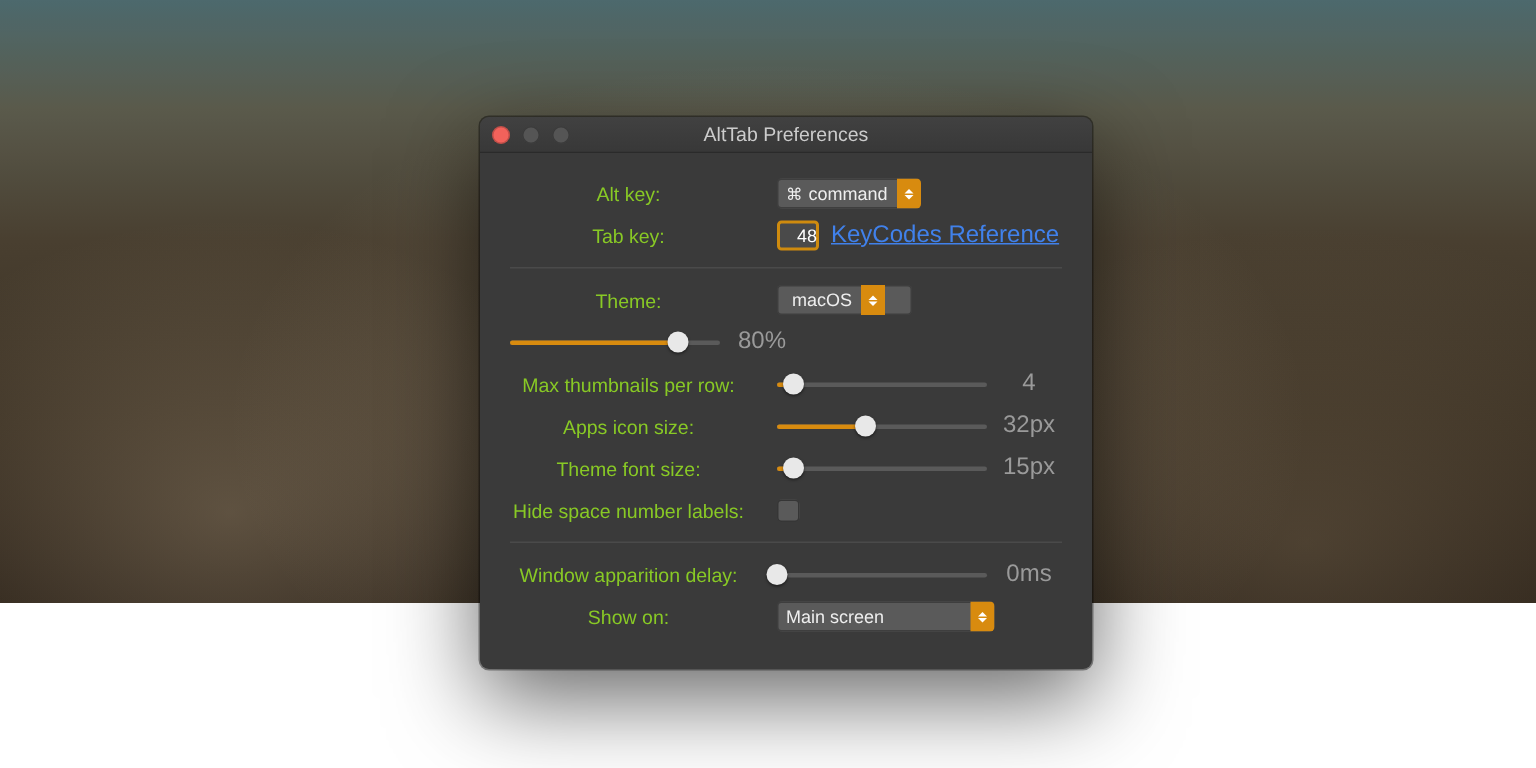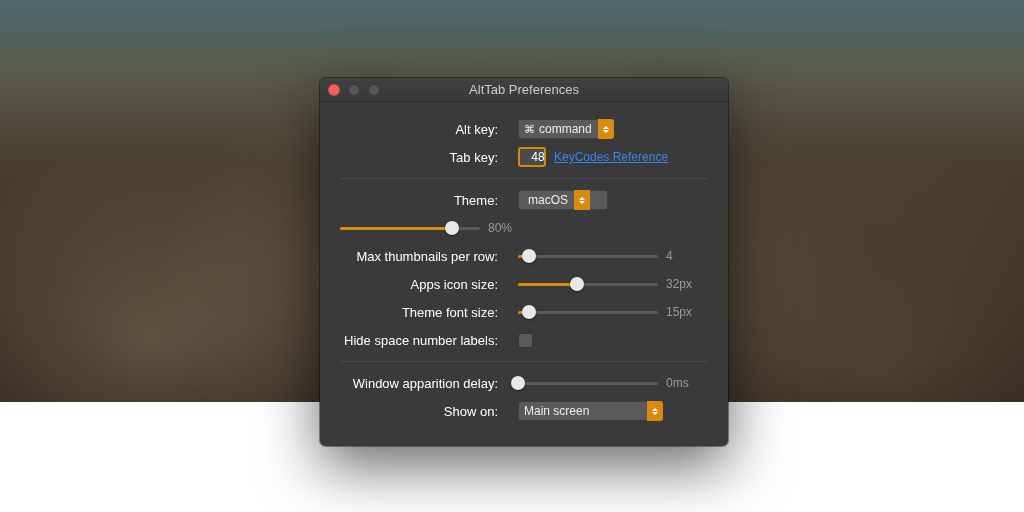--- a/index.html
+++ b/index.html
@@ -32,21 +32,21 @@
     background: linear-gradient(#414141,#383838);
     border-radius: 6px 6px 0 0;
   }
   .traffic { position: absolute; left: 8px; display: flex; gap: 8px; }
   .tl { width: 12px; height: 12px; border-radius: 50%; }
   .tl.red { background: #ff5f57; box-shadow: inset 0 0 0 1px rgba(0,0,0,0.2); }
   .tl.gray { background: #555; box-shadow: inset 0 0 0 1px rgba(0,0,0,0.3); }
   .title { flex: 1; text-align: center; font-size: 13px; color: #ccc; }
   .body { padding: 10px 20px 18px 20px; }
   .row { display: flex; align-items: center; margin: 6px 0; min-height: 22px; }
-  .label { width: 178px; text-align: right; padding-right: 20px; color: #ffffff; white-space: nowrap; }
+  .label { width: 178px; text-align: center; padding-right: 20px; color: #84cc16; white-space: nowrap; }
   .control { flex: 1; display: flex; align-items: center; gap: 8px; }
   .sep { height: 1px; background: #4a4a4a; margin: 10px 0; }
   
   .select {
     display: inline-flex; align-items: center;
     height: 20px; background: #5a5a5a; border-radius: 3px;
     box-shadow: inset 0 0 0 1px rgba(0,0,0,0.3);
     font-size: 12px; color: #eee;
     position: relative; overflow: hidden;
   }
@@ -60,27 +60,27 @@
   .select .arrows .up{border-bottom:3px solid #fff;}
   .select .arrows .dn{border-top:3px solid #fff;}
   .select.wide { width: 145px; }
   .select.wide .val { flex: 1; }
   .numbox {
     width: 28px; height: 20px; background: #4a4a4a;
     border: 2px solid #d68a00; border-radius: 3px;
     display: inline-flex; align-items: center; justify-content: center;
     font-size: 12px; color: #fff; padding-left: 12px;
   }
-  .link { color: #3a82f7; font-size: 12px; text-decoration: underline; cursor: pointer; }
+  .link { color: #3a82f7; font-size: 16px; text-decoration: underline; cursor: pointer; }
   
   .slider { position: relative; width: 140px; height: 16px; display: flex; align-items: center; }
   .track { position: absolute; left:0; right:0; height:3px; background:#5a5a5a; border-radius:2px; }
   .fill  { position: absolute; left:0; height:3px; background:#e08a00; border-radius:2px; }
   .thumb { position: absolute; width:14px; height:14px; background:#e8e8e8; border-radius:50%; box-shadow:0 1px 2px rgba(0,0,0,0.5); transform:translateX(-50%); }
-  .valtext { color:#9a9a9a; font-size:12px; width:40px; text-align:left; }
+  .valtext { color:#9a9a9a; font-size:16px; width:40px; text-align:center; }
   
   .checkbox { width:15px; height:15px; background:#5a5a5a; border-radius:3px; box-shadow:inset 0 0 0 1px rgba(0,0,0,0.4); }
   .glyph { font-size: 11px; }
 </style>
 </head>
 <body>
 
 <div class="desktop">
   <div class="window">
     <div class="titlebar">

